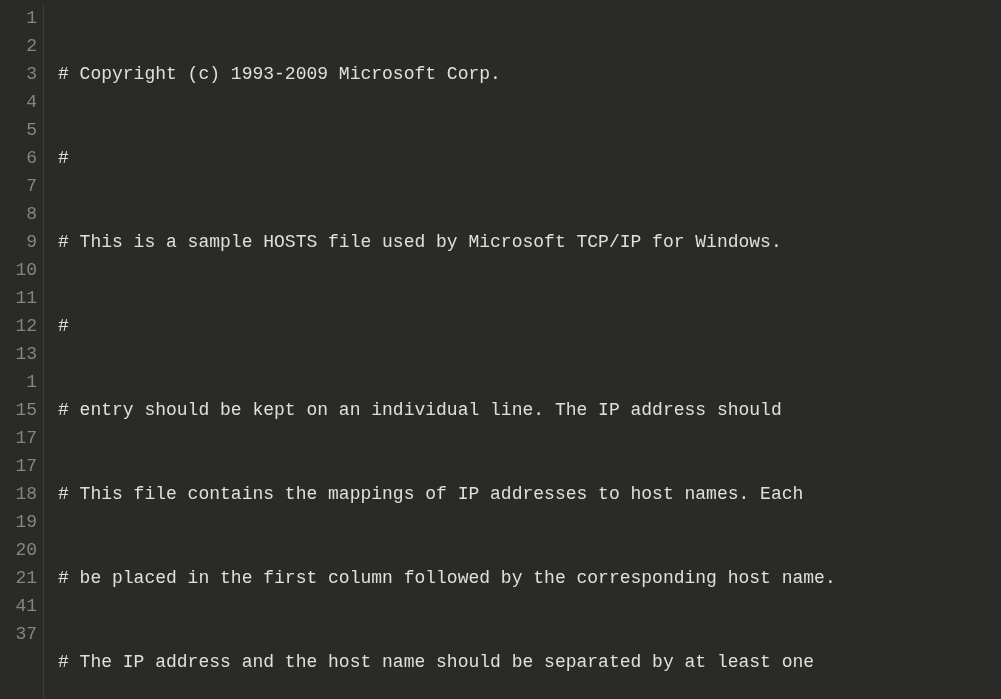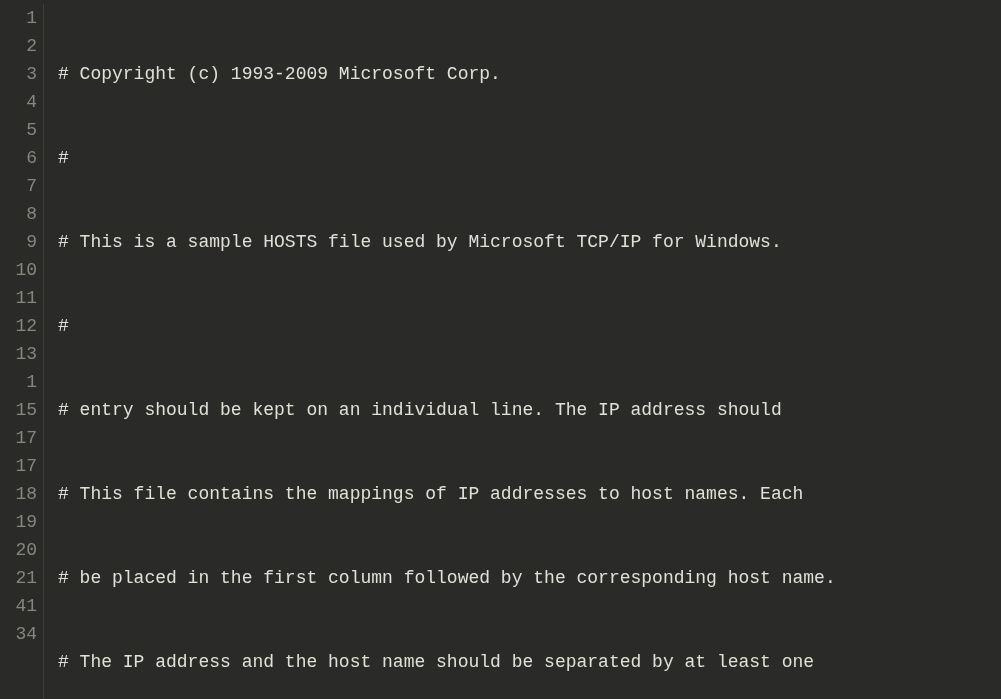--- a/index.html
+++ b/index.html
@@ -66,21 +66,21 @@
     <div class="ln">13</div>
     <div class="ln">1</div>
     <div class="ln">15</div>
     <div class="ln">17</div>
     <div class="ln">17</div>
     <div class="ln">18</div>
     <div class="ln">19</div>
     <div class="ln">20</div>
     <div class="ln">21</div>
     <div class="ln">41</div>
-    <div class="ln">34</div>
+    <div class="ln">37</div>
   </div>
   <div class="code">
     <div class="line comment"># Copyright (c) 1993-2009 Microsoft Corp.</div>
     <div class="line comment">#</div>
     <div class="line comment"># This is a sample HOSTS file used by Microsoft TCP/IP for Windows.</div>
     <div class="line comment">#</div>
     <div class="line comment"># entry should be kept on an individual line. The IP address should</div>
     <div class="line comment"># This file contains the mappings of IP addresses to host names. Each</div>
     <div class="line comment"># be placed in the first column followed by the corresponding host name.</div>
     <div class="line comment"># The IP address and the host name should be separated by at least one</div>

